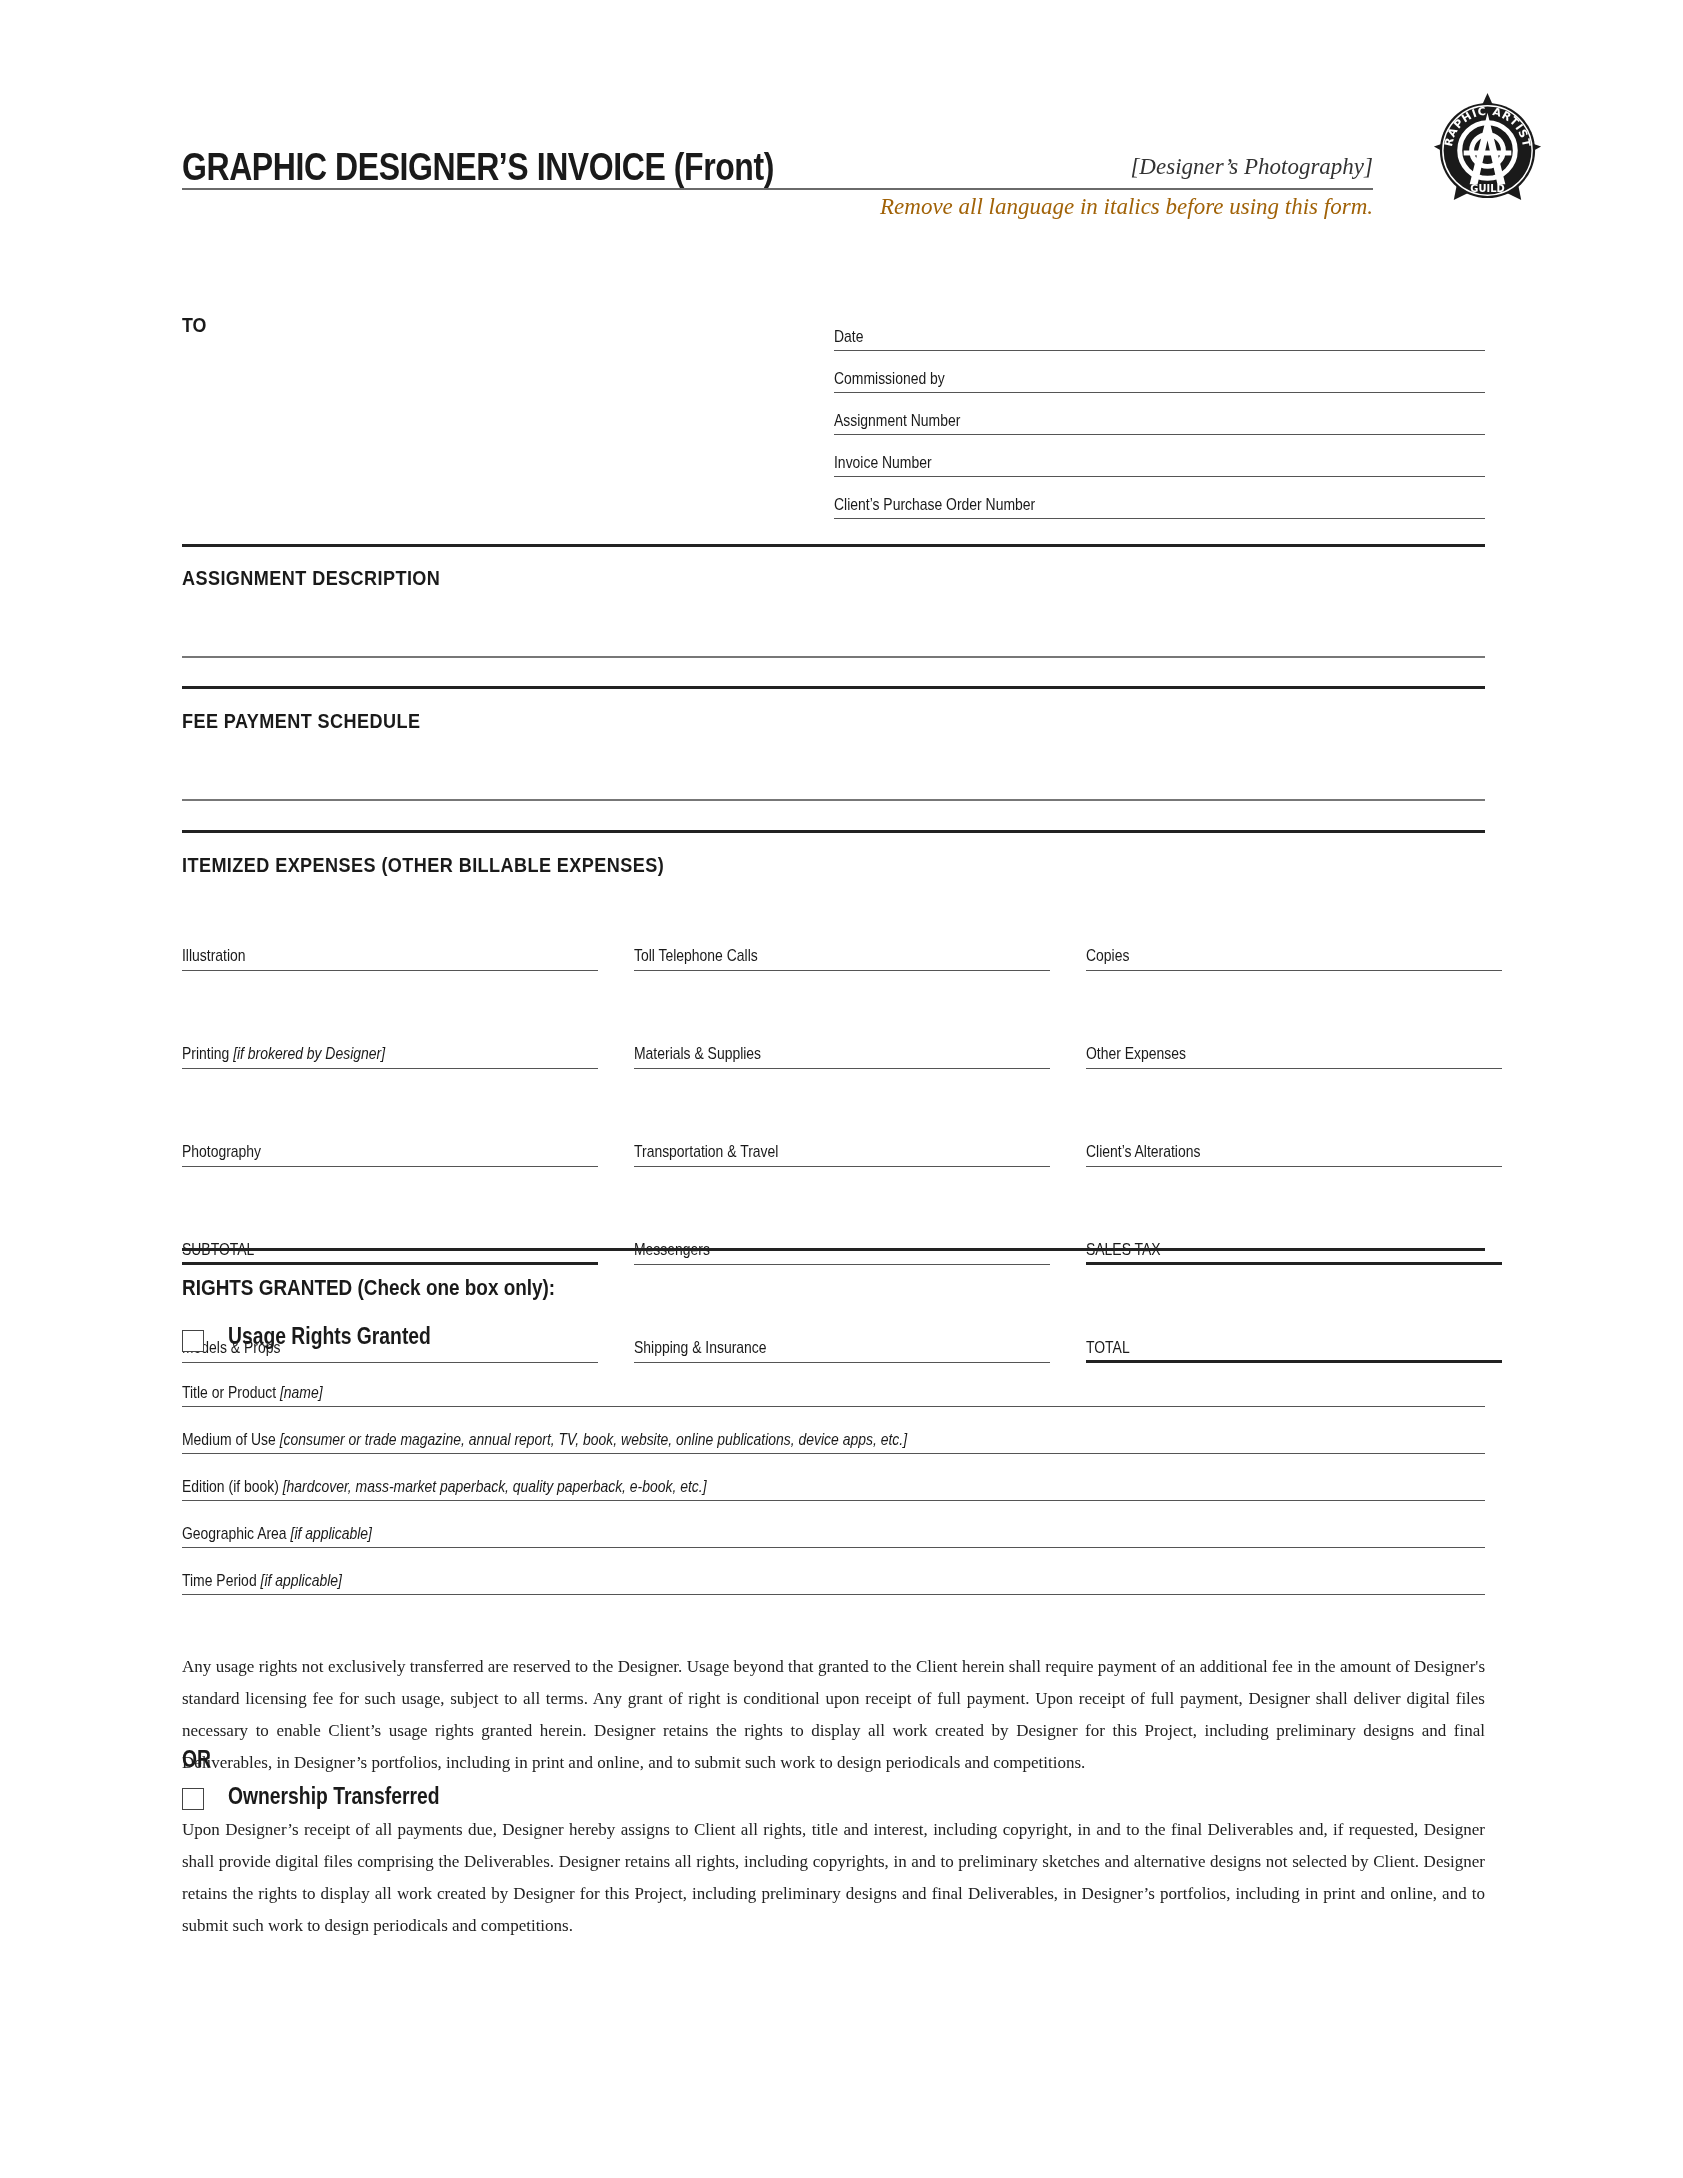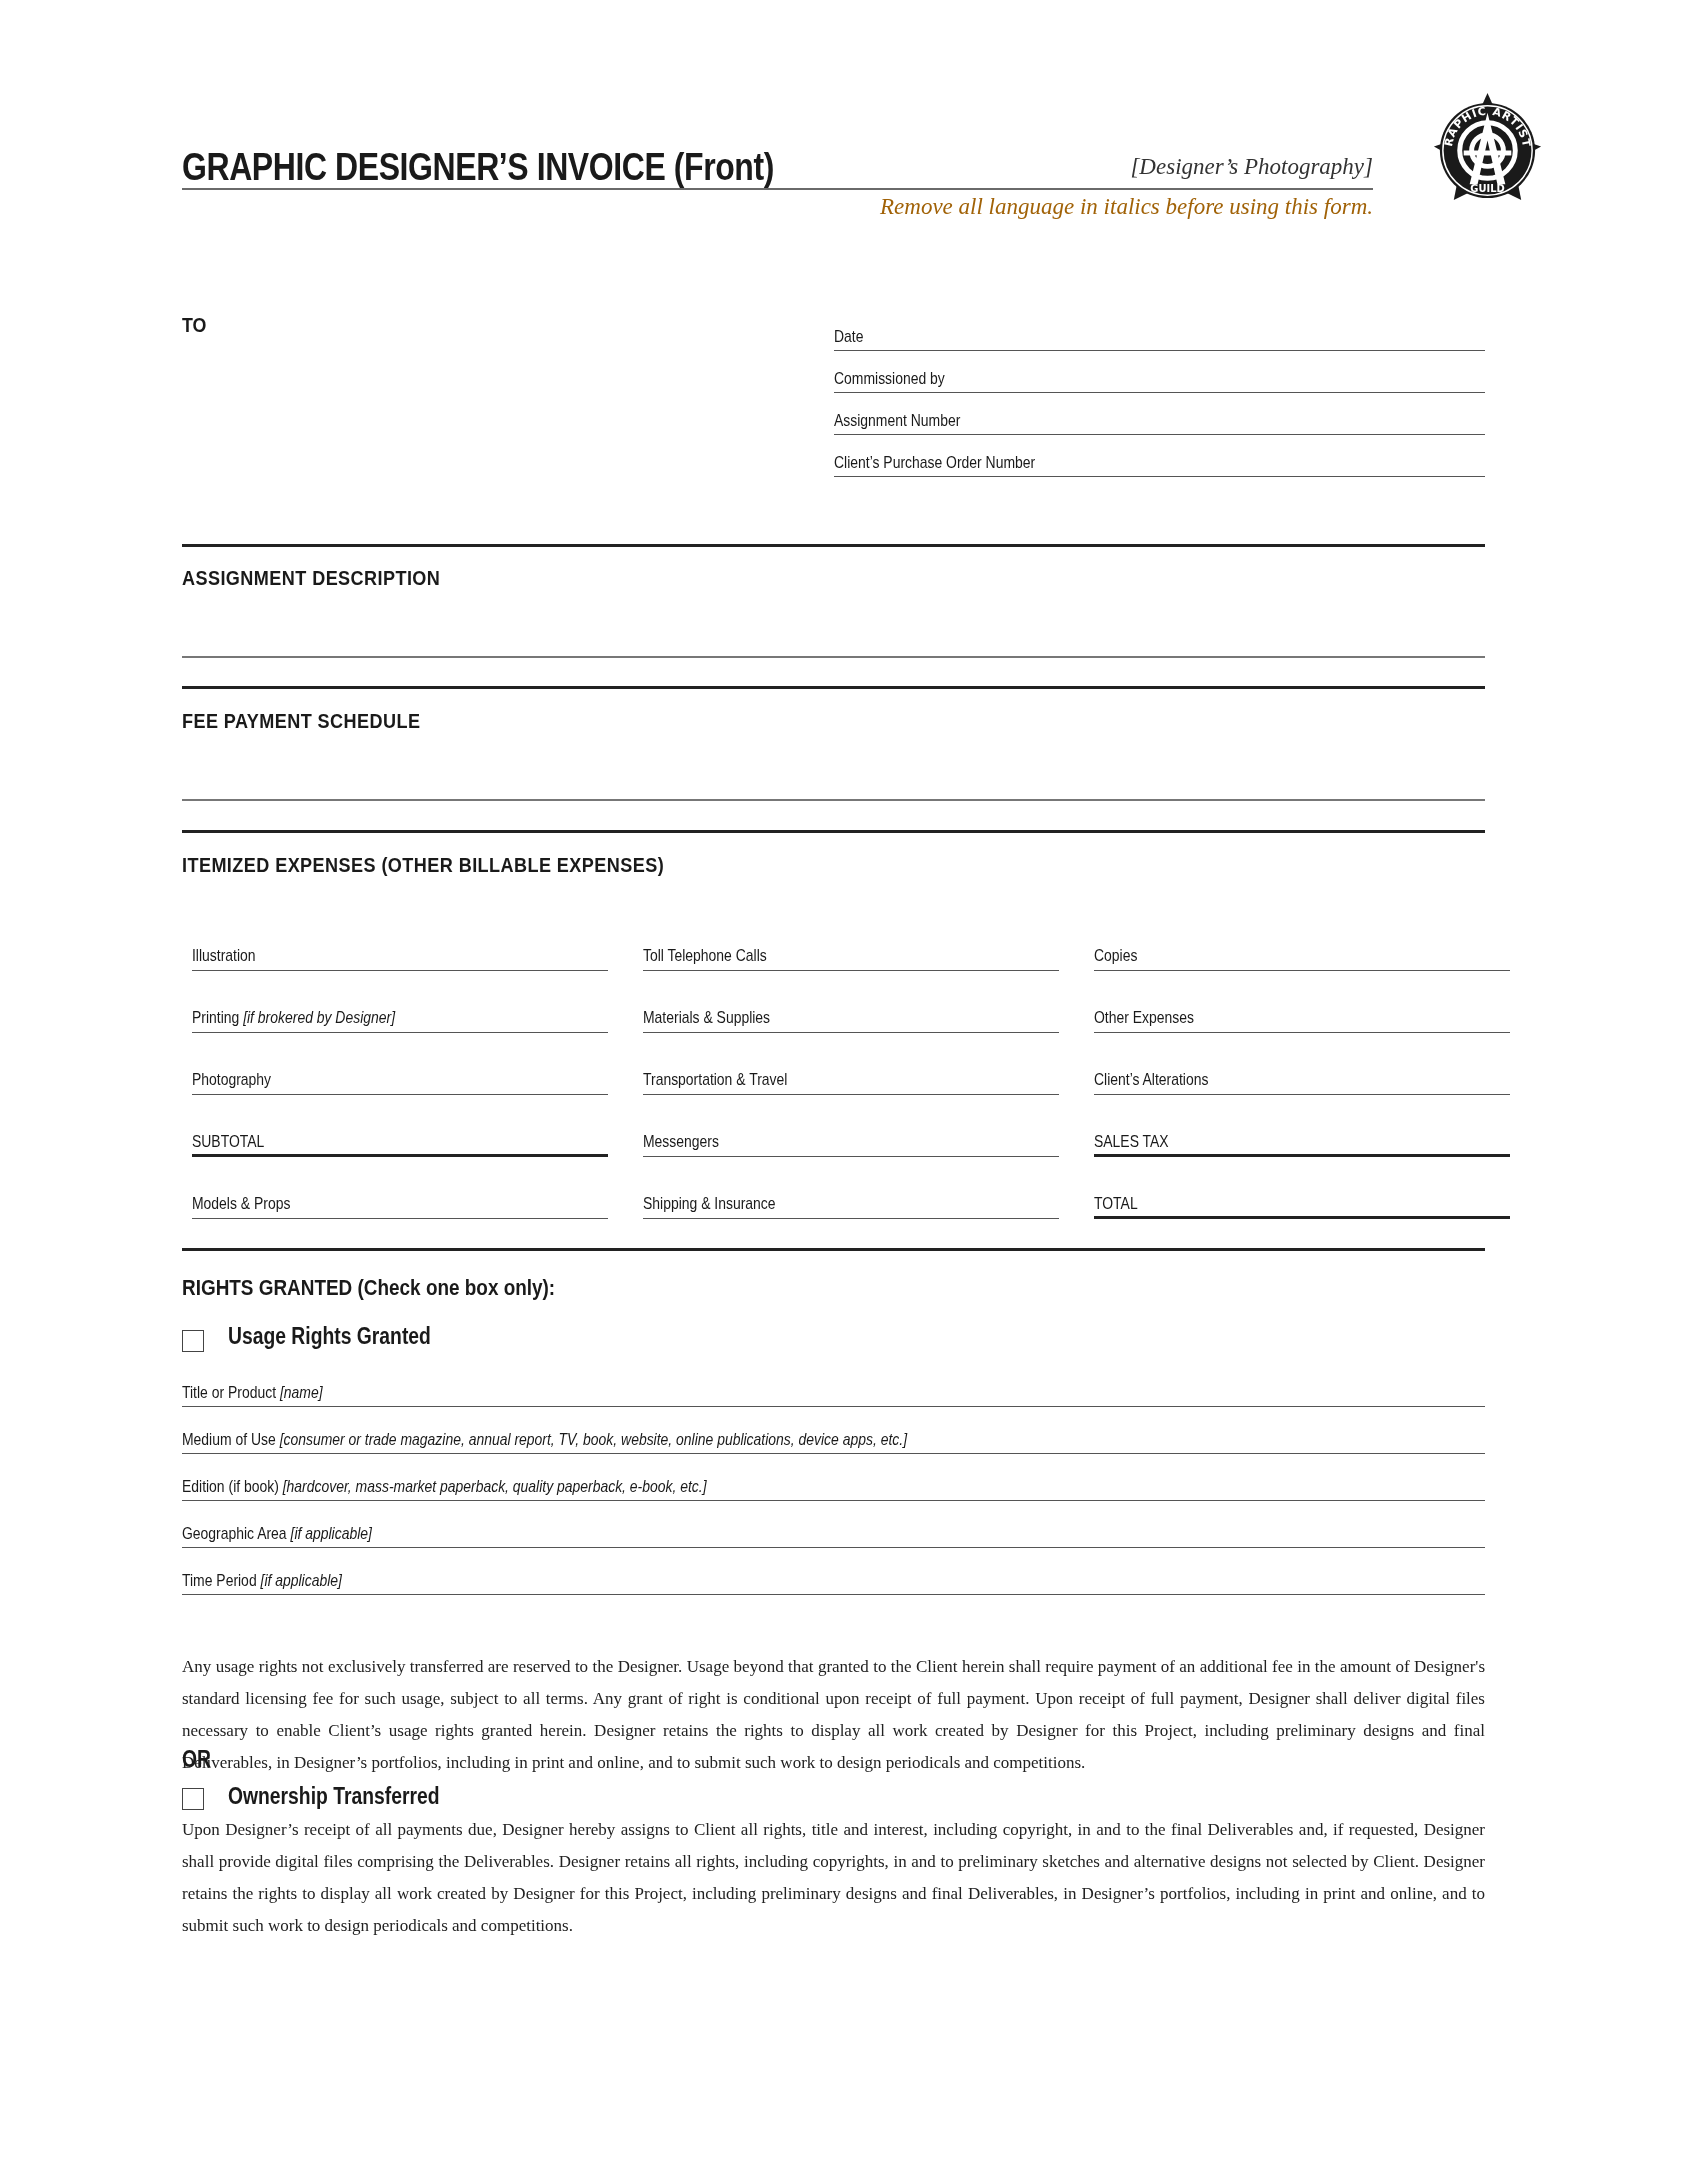--- a/index.html
+++ b/index.html
@@ -20,21 +20,21 @@
   .right-fields { left: 834px; top: 309px; width: 651px; }
   .rf-row { position: relative; height: 42px; border-bottom: 1.5px solid #555; box-sizing: border-box; }
   .rf-row .lbl { position: absolute; left: 0; bottom: 3px; font-family: "Liberation Sans", sans-serif; font-size: 17px; transform: scaleX(0.82); transform-origin: left bottom; white-space: nowrap; }
   .rf-row + .rf-row { margin-top: 0; }
 
   .thick-rule { left: 182px; width: 1303px; height: 3px; background: #222; }
   .thin-rule { left: 182px; width: 1303px; height: 1.5px; background: #777; }
 
   .section-head { left: 182px; font-size: 21px; font-weight: bold; letter-spacing: 0.5px; transform: scaleX(0.86); white-space: nowrap; }
 
-  .exp-grid { left: 192px; top: 921px; width: 1303px; display: grid; grid-template-columns: 416px 416px 416px; column-gap: 35px; row-gap: 0; }
+  .exp-grid { left: 182px; top: 921px; width: 1303px; display: grid; grid-template-columns: 416px 416px 416px; column-gap: 35px; row-gap: 0; gap: 36px; }
   .exp-cell { position: relative; height: 62px; }
   .exp-cell .line { position: absolute; left: 0; right: 0; bottom: 12px; height: 1.5px; background: #555; }
   .exp-cell .line.heavy { height: 3px; background: #222; }
   .exp-cell .lbl { position: absolute; left: 0; bottom: 17px; font-family: "Liberation Sans", sans-serif; font-size: 17px; transform: scaleX(0.82); transform-origin: left bottom; white-space: nowrap; }
   .hint { font-style: italic; }
 
   .checkbox { width: 22px; height: 22px; border: 1.5px solid #444; box-sizing: border-box; background: #fff; cursor: pointer; }
   .opt-label { font-size: 23px; font-weight: bold; transform: scaleX(0.84); white-space: nowrap; }
 
   .usage-fields { left: 182px; top: 1360px; width: 1303px; }
@@ -80,20 +80,23 @@
   <div class="rf-row">
       <span class="lbl">Date</span>
     </div>
   <div class="rf-row">
       <span class="lbl">Commissioned by</span>
     </div>
   <div class="rf-row">
       <span class="lbl">Assignment Number</span>
     </div>
   <div class="rf-row">
+      <span class="lbl">Invoice Number</span>
+    </div>
+  <div class="rf-row">
       <span class="lbl">Client’s Purchase Order Number</span>
     </div>
 </div>
 
 <div class="abs thick-rule" style="top:544px;"></div>
 <div class="abs cond section-head" style="top:566px;">ASSIGNMENT DESCRIPTION</div>
 <div class="abs" style="left:182px; top:599px; width:1303px; height:57px;"></div>
 <div class="abs thin-rule" style="top:656px;"></div>
 
 <div class="abs thick-rule" style="top:686px;"></div>

